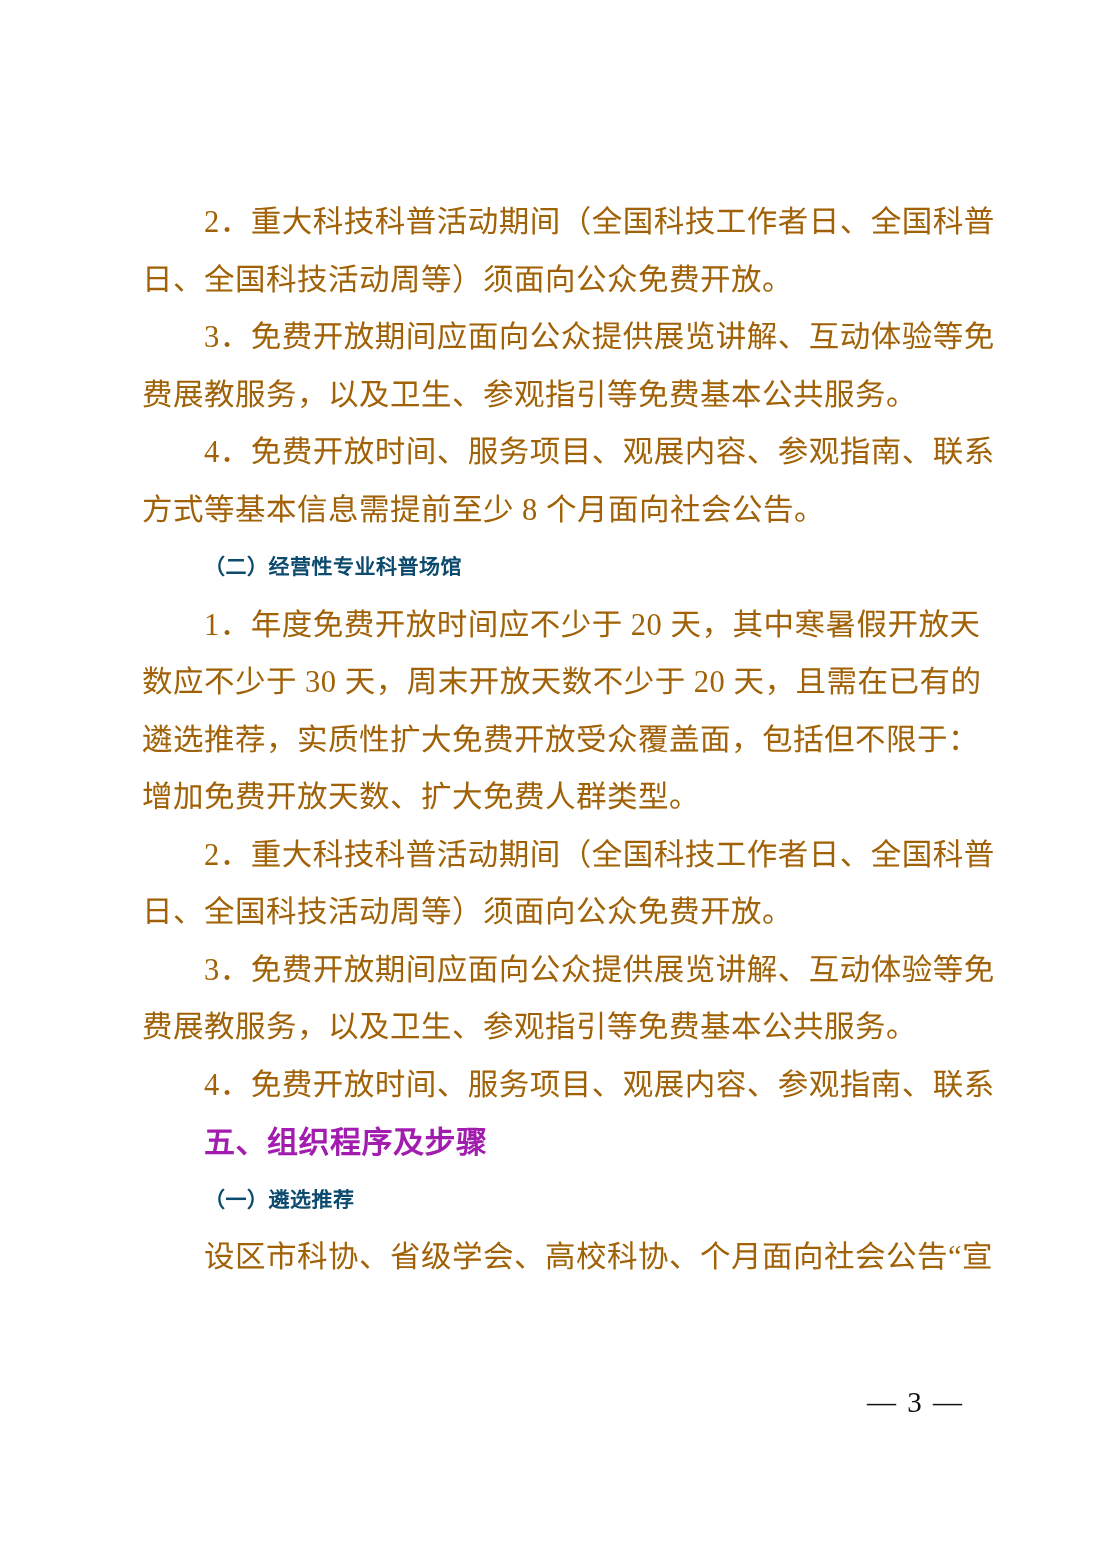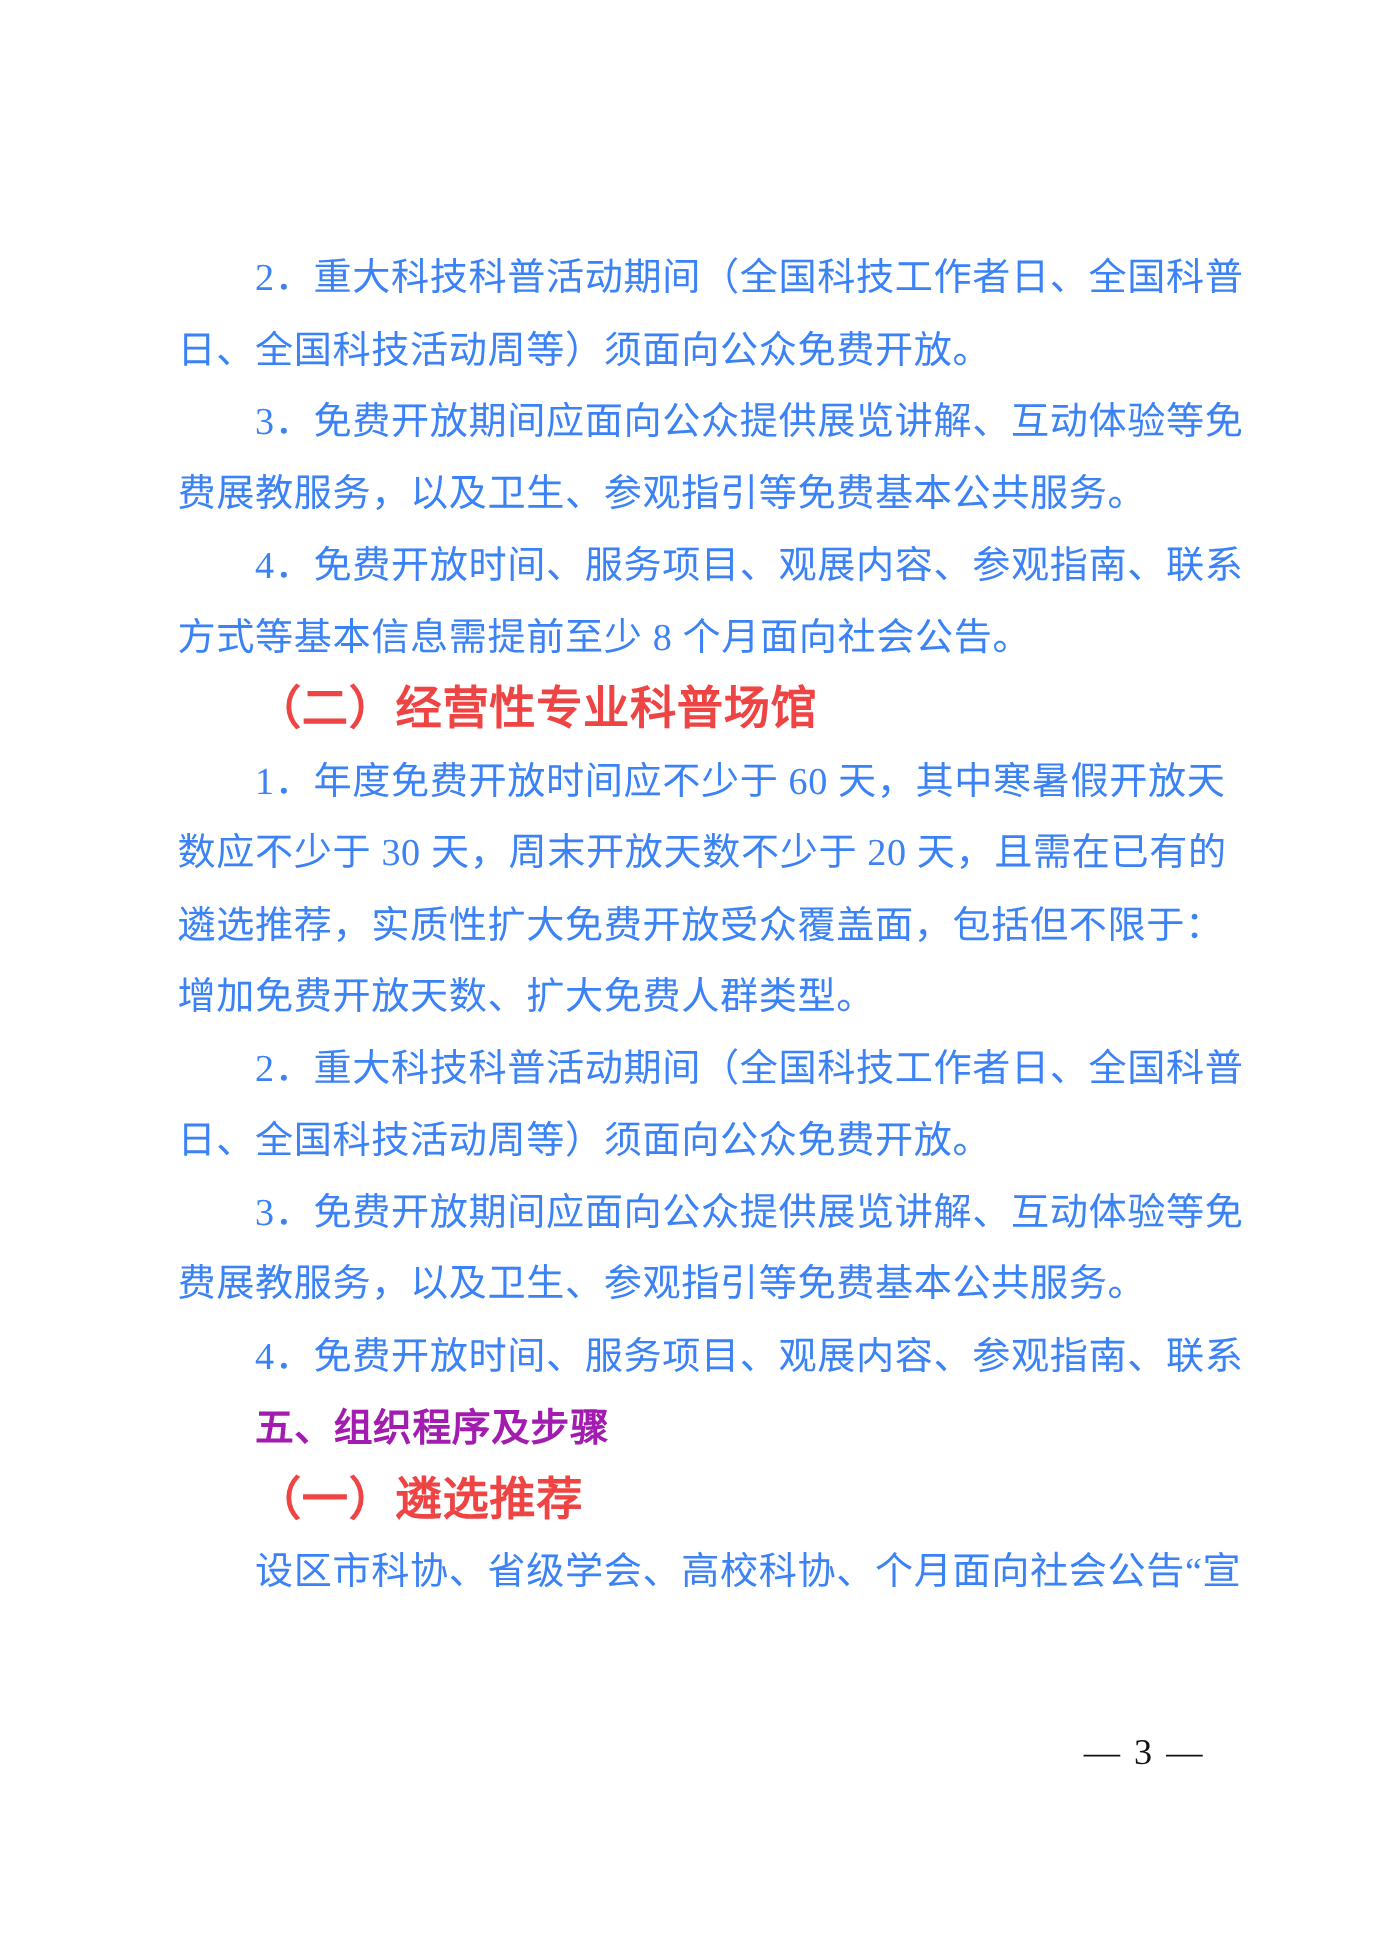--- a/index.html
+++ b/index.html
@@ -18,21 +18,21 @@
   .content {
     position: absolute;
     left: 142px;
     top: 194px;
     width: 821px;
   }
   .block { margin: 0; }
   .line {
     font-size: 30.5px;
     line-height: 57.5px;
-    color: #3b82f6;
+    color: #a16207;
     white-space: nowrap;
     letter-spacing: 0.5px;
   }
   .line.justify {
     text-align: justify;
     text-align-last: justify;
     text-justify: inter-character;
   }
   .line.indent {
     text-indent: 62px;
@@ -40,22 +40,22 @@
   
   .block.heading .line {
     font-family: "Liberation Sans", "DejaVu Sans", sans-serif;
     font-weight: 700;
     color: #a21caf;
     font-size: 31px;
   }
   
   .block.subheading .line {
     font-weight: 600;
-    color: #ef4444;
-    font-size: 37px;
+    color: #0c4a6e;
+    font-size: 21px;
   }
   .page-number {
     position: absolute;
     top: 1382px;
     right: 138px;
     font-size: 29px;
     line-height: 40px;
     color: #111111;
     letter-spacing: 2px;
     font-family: "Liberation Serif", "DejaVu Serif", serif;
@@ -75,21 +75,21 @@
         <div class="line">费展教服务，以及卫生、参观指引等免费基本公共服务。</div>
       </div>
       <div class="block body">
         <div class="line justify indent">4．免费开放时间、服务项目、观展内容、参观指南、联系</div>
         <div class="line">方式等基本信息需提前至少 8 个月面向社会公告。</div>
       </div>
       <div class="block subheading">
         <div class="line indent">（二）经营性专业科普场馆</div>
       </div>
       <div class="block body">
-        <div class="line justify indent">1．年度免费开放时间应不少于 60 天，其中寒暑假开放天</div>
+        <div class="line justify indent">1．年度免费开放时间应不少于 20 天，其中寒暑假开放天</div>
         <div class="line justify">数应不少于 30 天，周末开放天数不少于 20 天，且需在已有的</div>
         <div class="line justify">遴选推荐，实质性扩大免费开放受众覆盖面，包括但不限于：</div>
         <div class="line">增加免费开放天数、扩大免费人群类型。</div>
       </div>
       <div class="block body">
         <div class="line justify indent">2．重大科技科普活动期间（全国科技工作者日、全国科普</div>
         <div class="line">日、全国科技活动周等）须面向公众免费开放。</div>
       </div>
       <div class="block body">
         <div class="line justify indent">3．免费开放期间应面向公众提供展览讲解、互动体验等免</div>

